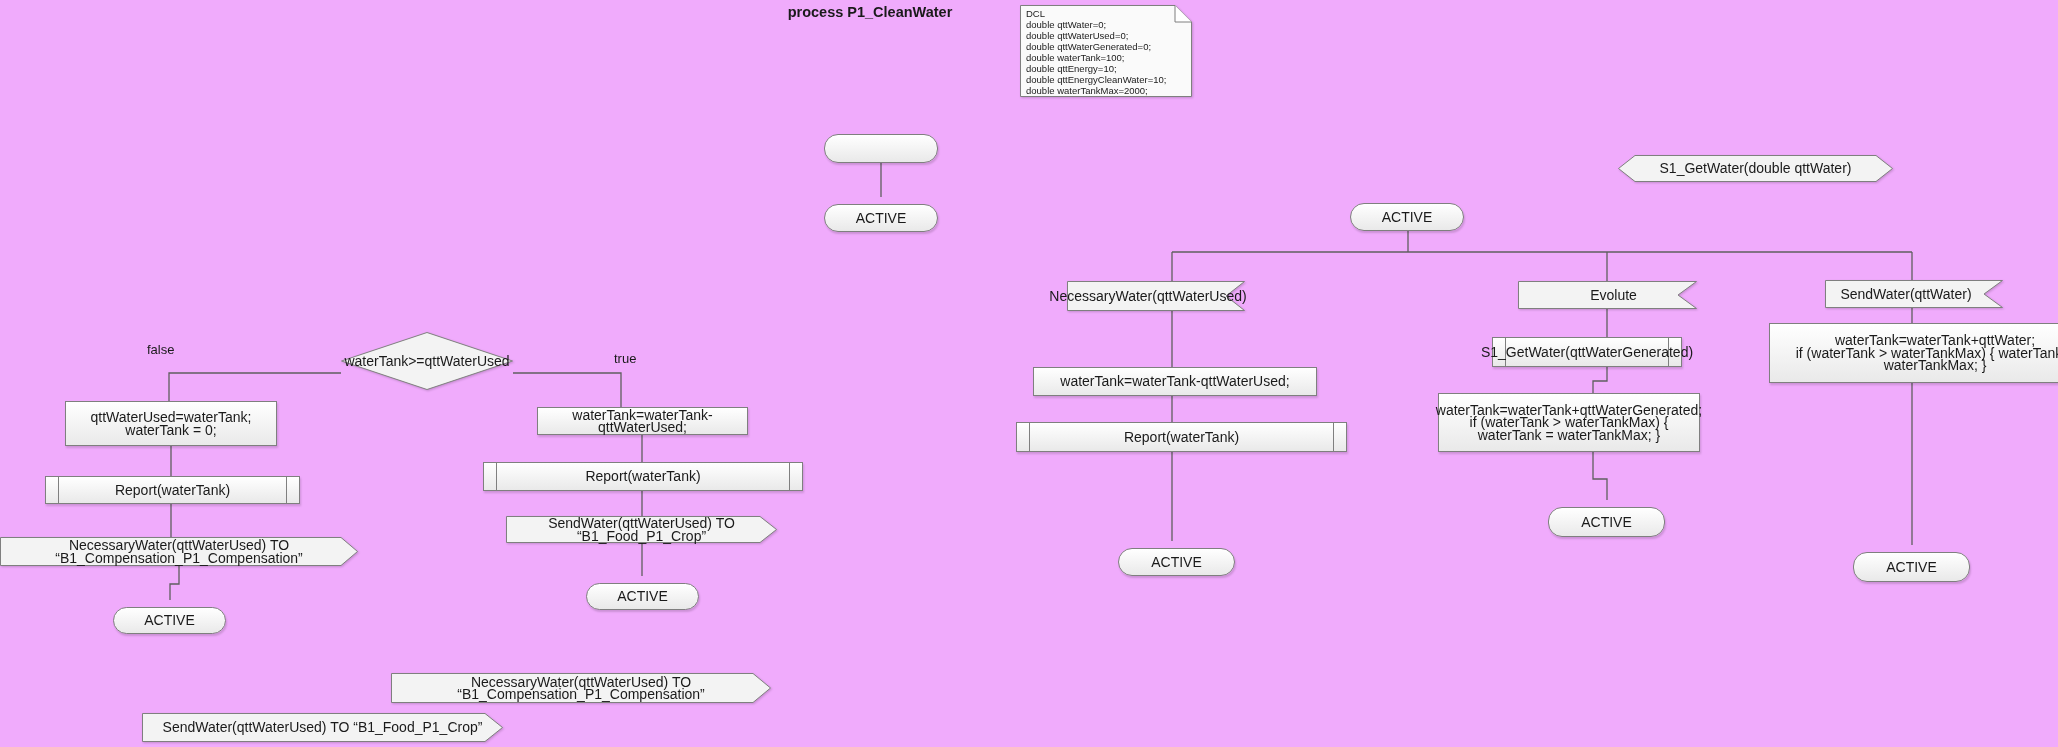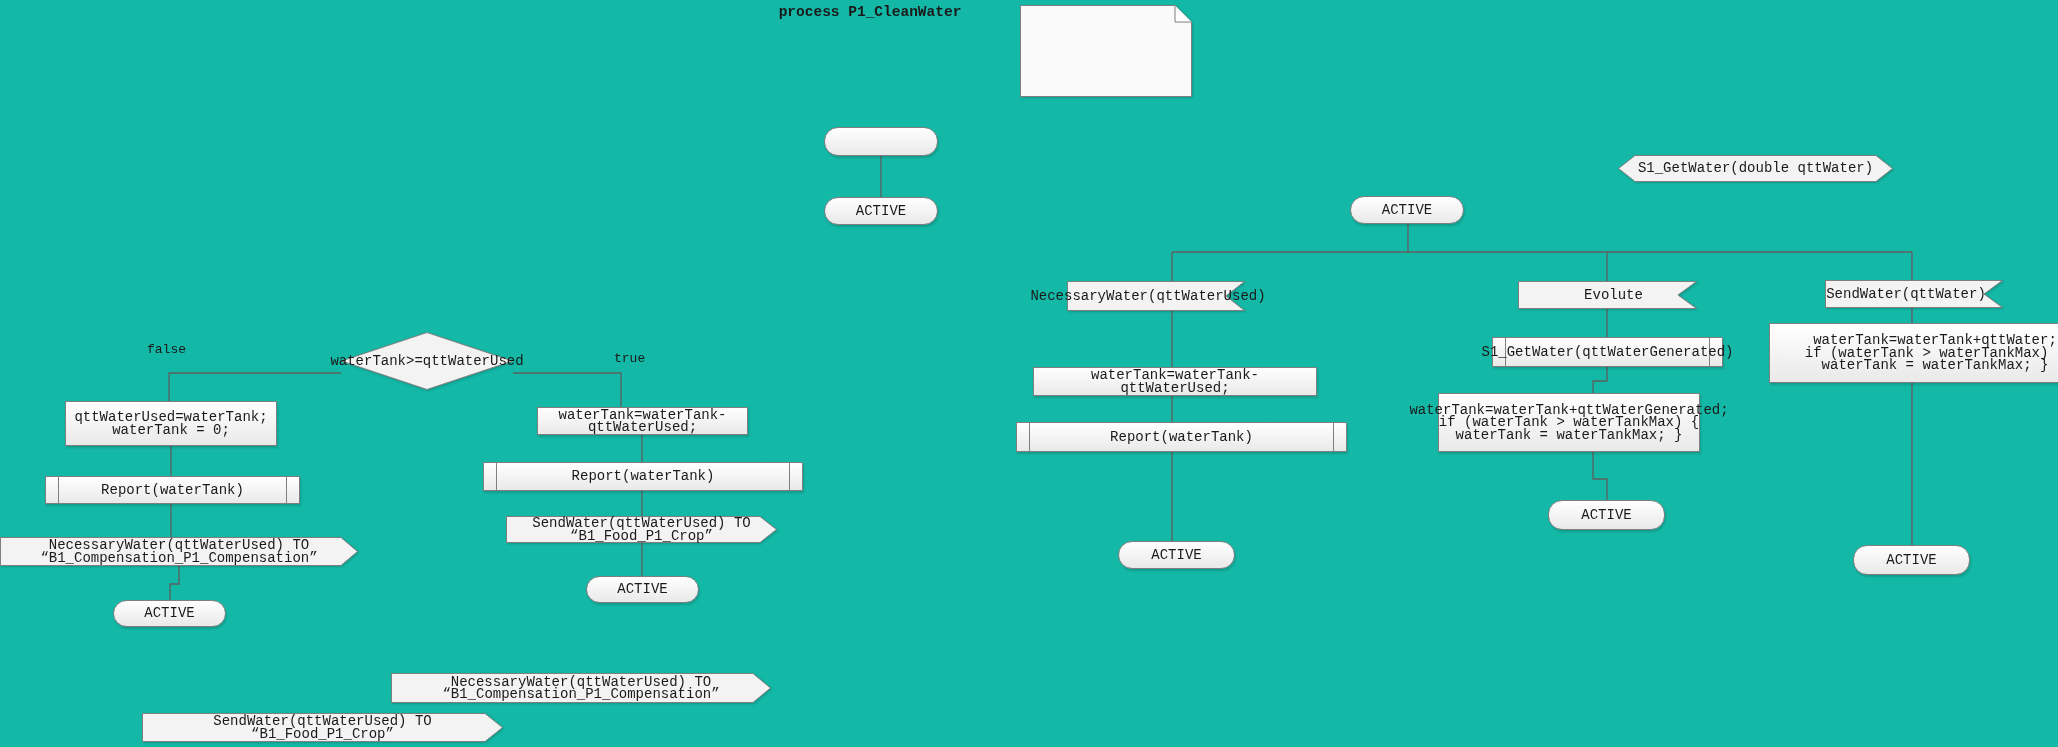--- a/index.html
+++ b/index.html
@@ -1,25 +1,25 @@
 <!DOCTYPE html>
 <html><head>
 <meta charset="utf-8">
 <style>
   html,body{margin:0;padding:0;background:#ffffff;}
   #canvas{
-    position:relative;width:2058px;height:747px;background:#14b8a6;overflow:hidden;
-    font-family:Liberation Mono, monospace;color:#1a1a1a;
+    position:relative;width:2058px;height:747px;background:#f0abfc;overflow:hidden;
+    font-family:Liberation Sans, sans-serif;color:#1a1a1a;
   }
   #wires{position:absolute;left:0;top:0;width:2058px;height:747px;z-index:0;}
   .node{position:absolute;display:flex;align-items:center;justify-content:center;z-index:1;box-sizing:border-box;}
   .node>svg{position:absolute;left:0;top:0;width:100%;height:100%;filter:drop-shadow(1px 1.5px 1px rgba(0,0,0,0.18));}
   .lbl{position:relative;z-index:2;font-size:14px;line-height:12.5px;text-align:center;white-space:pre-line;padding:0 4px;}
   .rectnode{border:1px solid #7f7f7f;background:linear-gradient(#ffffff,#e9e9e9);box-shadow:1px 2px 2px rgba(0,0,0,0.15);}
-  .stadium{border-radius:14px;}
+  .stadium{border-radius:14px;margin-top:7px;}
   .proc::before,.proc::after{content:"";position:absolute;top:0;bottom:0;width:0;border-left:1px solid #7f7f7f;z-index:1;}
   .proc::before{left:12px;}
   .proc::after{right:12px;}
   .title{position:absolute;left:740px;top:4px;width:260px;text-align:center;font-size:14.5px;font-weight:bold;z-index:1;}
   .branchlbl{position:absolute;font-size:13px;z-index:1;}
   .note-lbl{font-size:9.5px;line-height:11px;text-align:left;align-self:flex-start;padding:3px 0 0 6px;}
   .note{justify-content:flex-start;}
 </style>
 </head>
 <body>
@@ -51,20 +51,28 @@
     <polyline points="1912,383 1912,545"></polyline>
   </svg>
 
   <div class="title">process P1_CleanWater</div>
 
   <div class="node note" style="left:1020px;top:5px;width:172px;height:92px;">
     <svg viewBox="0 0 172 92" preserveAspectRatio="none">
       <polygon points="0.5,0.5 155,0.5 171.5,17 171.5,91.5 0.5,91.5" fill="#fafafa" stroke="#7f7f7f"></polygon>
       <polyline points="155,0.5 155,17 171.5,17" fill="#ffffff" stroke="#7f7f7f"></polyline>
     </svg>
+    <div class="lbl note-lbl">DCL
+double qttWater=0;
+double qttWaterUsed=0;
+double qttWaterGenerated=0;
+double waterTank=100;
+double qttEnergy=10;
+double qttEnergyCleanWater=10;
+double waterTankMax=2000;</div>
   </div>
 
   <div class="node rectnode stadium" style="left:824px;top:127px;width:114px;height:29px;"></div>
 
   <div class="node rectnode stadium" style="left:824px;top:197px;width:114px;height:28px;">
     <div class="lbl">ACTIVE</div>
   </div>
 
   <div class="node" style="left:341px;top:332px;width:172px;height:58px;">
     <svg viewBox="0 0 172 58" preserveAspectRatio="none">
@@ -159,21 +167,21 @@
     <div class="lbl">ACTIVE</div>
   </div>
 
   <div class="node" style="left:1518px;top:281px;width:179px;height:28px;">
     <svg viewBox="0 0 179 28" preserveAspectRatio="none">
       <polygon points="0.5,0.5 178.5,0.5 160,14 178.5,27.5 0.5,27.5" fill="#f3f3f3" stroke="#7f7f7f"></polygon>
     </svg>
     <div class="lbl" style="padding-right:20px;margin-left:28px;">Evolute</div>
   </div>
 
-  <div class="node rectnode proc" style="left:1492px;top:337px;width:231px;height:30px;">
+  <div class="node rectnode proc" style="left:1492px;top:337px;width:190px;height:30px;">
     <div class="lbl">S1_GetWater(qttWaterGenerated)</div>
   </div>
 
   <div class="node rectnode" style="left:1438px;top:393px;width:262px;height:59px;">
     <div class="lbl">waterTank=waterTank+qttWaterGenerated;
 if (waterTank &gt; waterTankMax) { waterTank = waterTankMax; }</div>
   </div>
 
   <div class="node rectnode stadium" style="left:1548px;top:500px;width:117px;height:30px;">
     <div class="lbl">ACTIVE</div>

